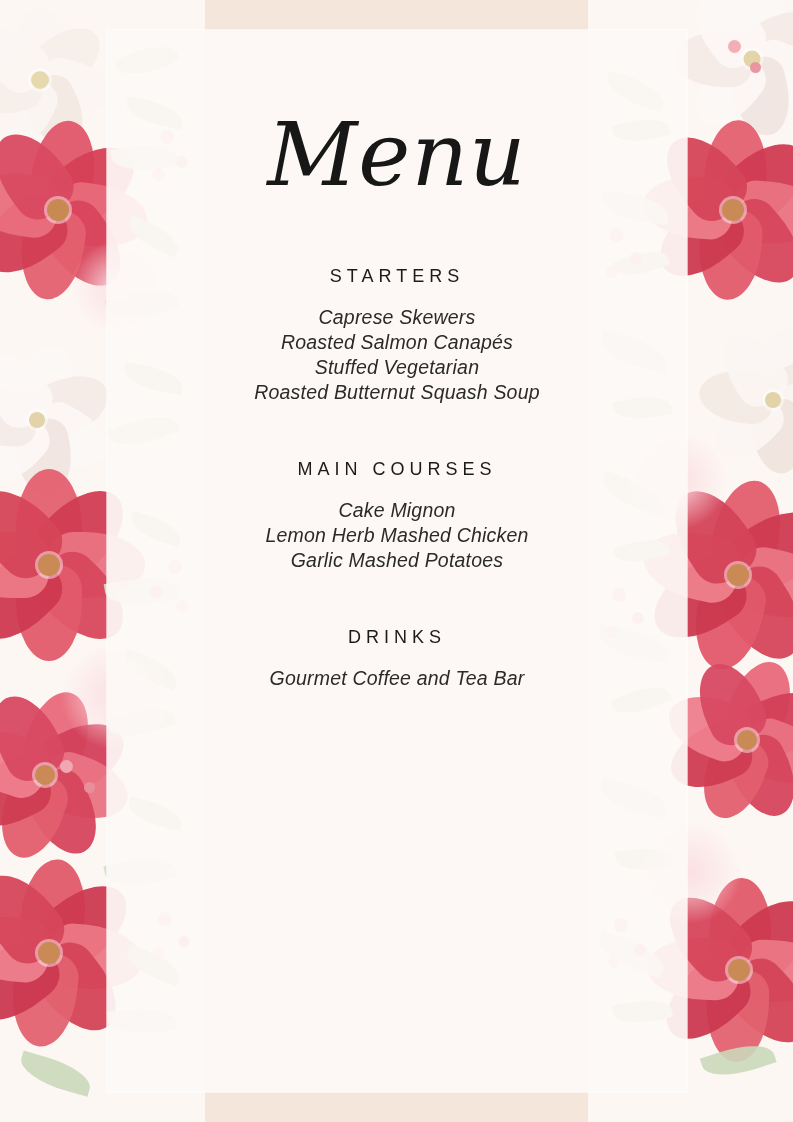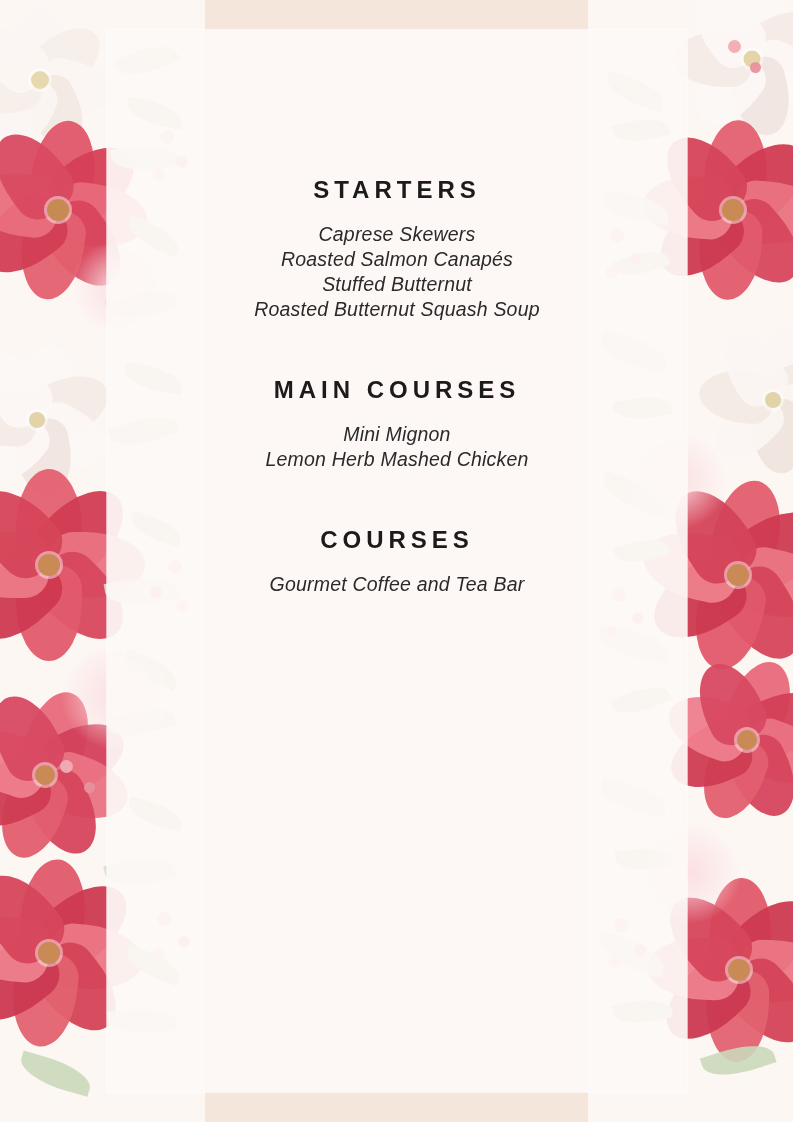--- a/index.html
+++ b/index.html
@@ -107,22 +107,22 @@
     margin-top: 4px;
   }
 
   .section {
     margin-top: 54px;
   }
   .section.first { margin-top: 68px; }
 
   .section-heading {
     font-family: "Liberation Sans", sans-serif;
-    font-weight: 700;
-    font-size: 24px;
+    font-weight: 400;
+    font-size: 18px;
     letter-spacing: 5px;
     color: #1b1b1b;
     margin: 0 0 18px 0;
   }
 
   .item {
     font-family: "Liberation Sans", sans-serif;
     font-style: italic;
     font-size: 19.5px;
     line-height: 25px;
@@ -343,38 +343,40 @@
     <div class="berry" style="left:162px; top:62px; width:11px; height:11px; background:#e9909d;"></div>
 
     <div class="blossom" style="left:40px; top:430px; width:100px; height:100px; background:radial-gradient(circle,#fbdfe3 0%, rgba(251,223,227,0) 70%);"></div>
     <div class="blossom" style="left:50px; top:820px; width:104px; height:104px; background:radial-gradient(circle,#fbdfe3 0%, rgba(251,223,227,0) 70%);"></div>
   </div>
 
   <div class="card">
     <div class="card-inner">
 
       <h1 class="title">
+        <span class="line2">Menu</span>
       </h1>
 
       <div class="section first">
         <h2 class="section-heading">STARTERS</h2>
         <div class="item">Caprese Skewers</div>
         <div class="item">Roasted Salmon Canapés</div>
-        <div class="item">Stuffed Butternut</div>
+        <div class="item">Stuffed Vegetarian</div>
         <div class="item">Roasted Butternut Squash Soup</div>
       </div>
 
       <div class="section">
         <h2 class="section-heading">MAIN COURSES</h2>
-        <div class="item">Mini Mignon</div>
+        <div class="item">Cake Mignon</div>
         <div class="item">Lemon Herb Mashed Chicken</div>
+        <div class="item">Garlic Mashed Potatoes</div>
       </div>
 
 
       <div class="section">
-        <h2 class="section-heading">COURSES</h2>
+        <h2 class="section-heading">DRINKS</h2>
         <div class="item">Gourmet Coffee and Tea Bar</div>
       </div>
 
     </div>
   </div>
 
 </div>
 
 </body></html>

